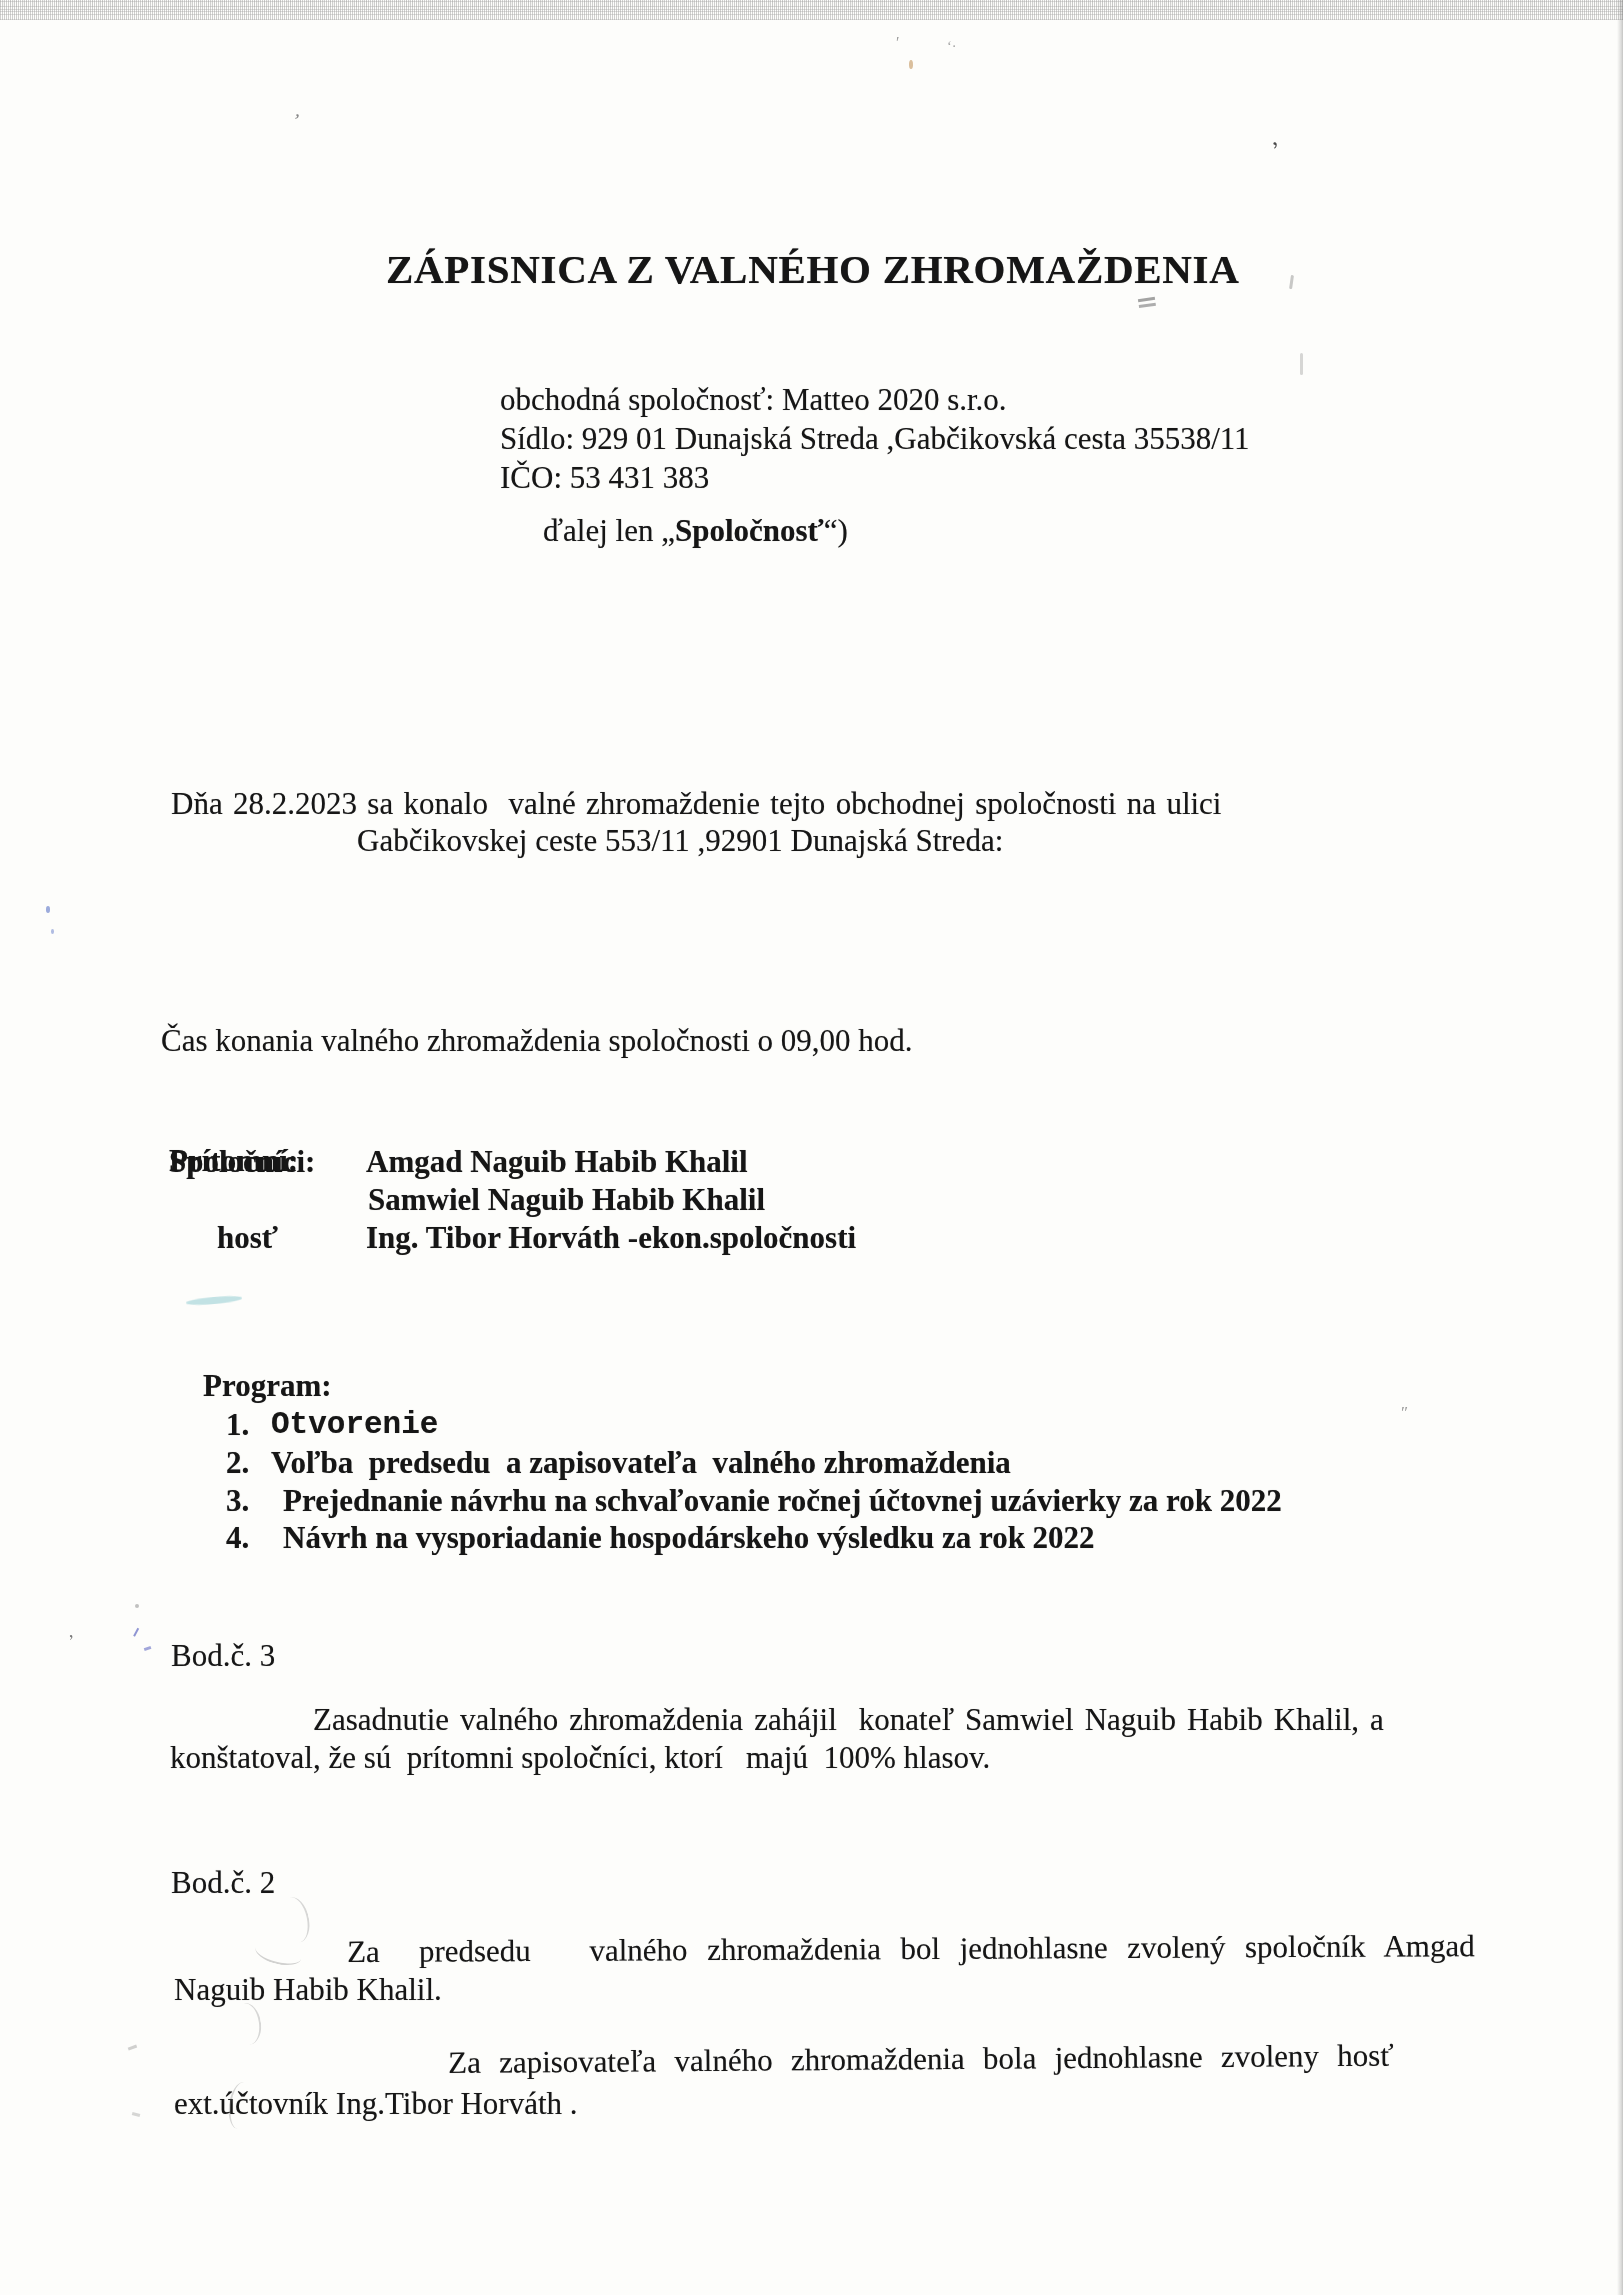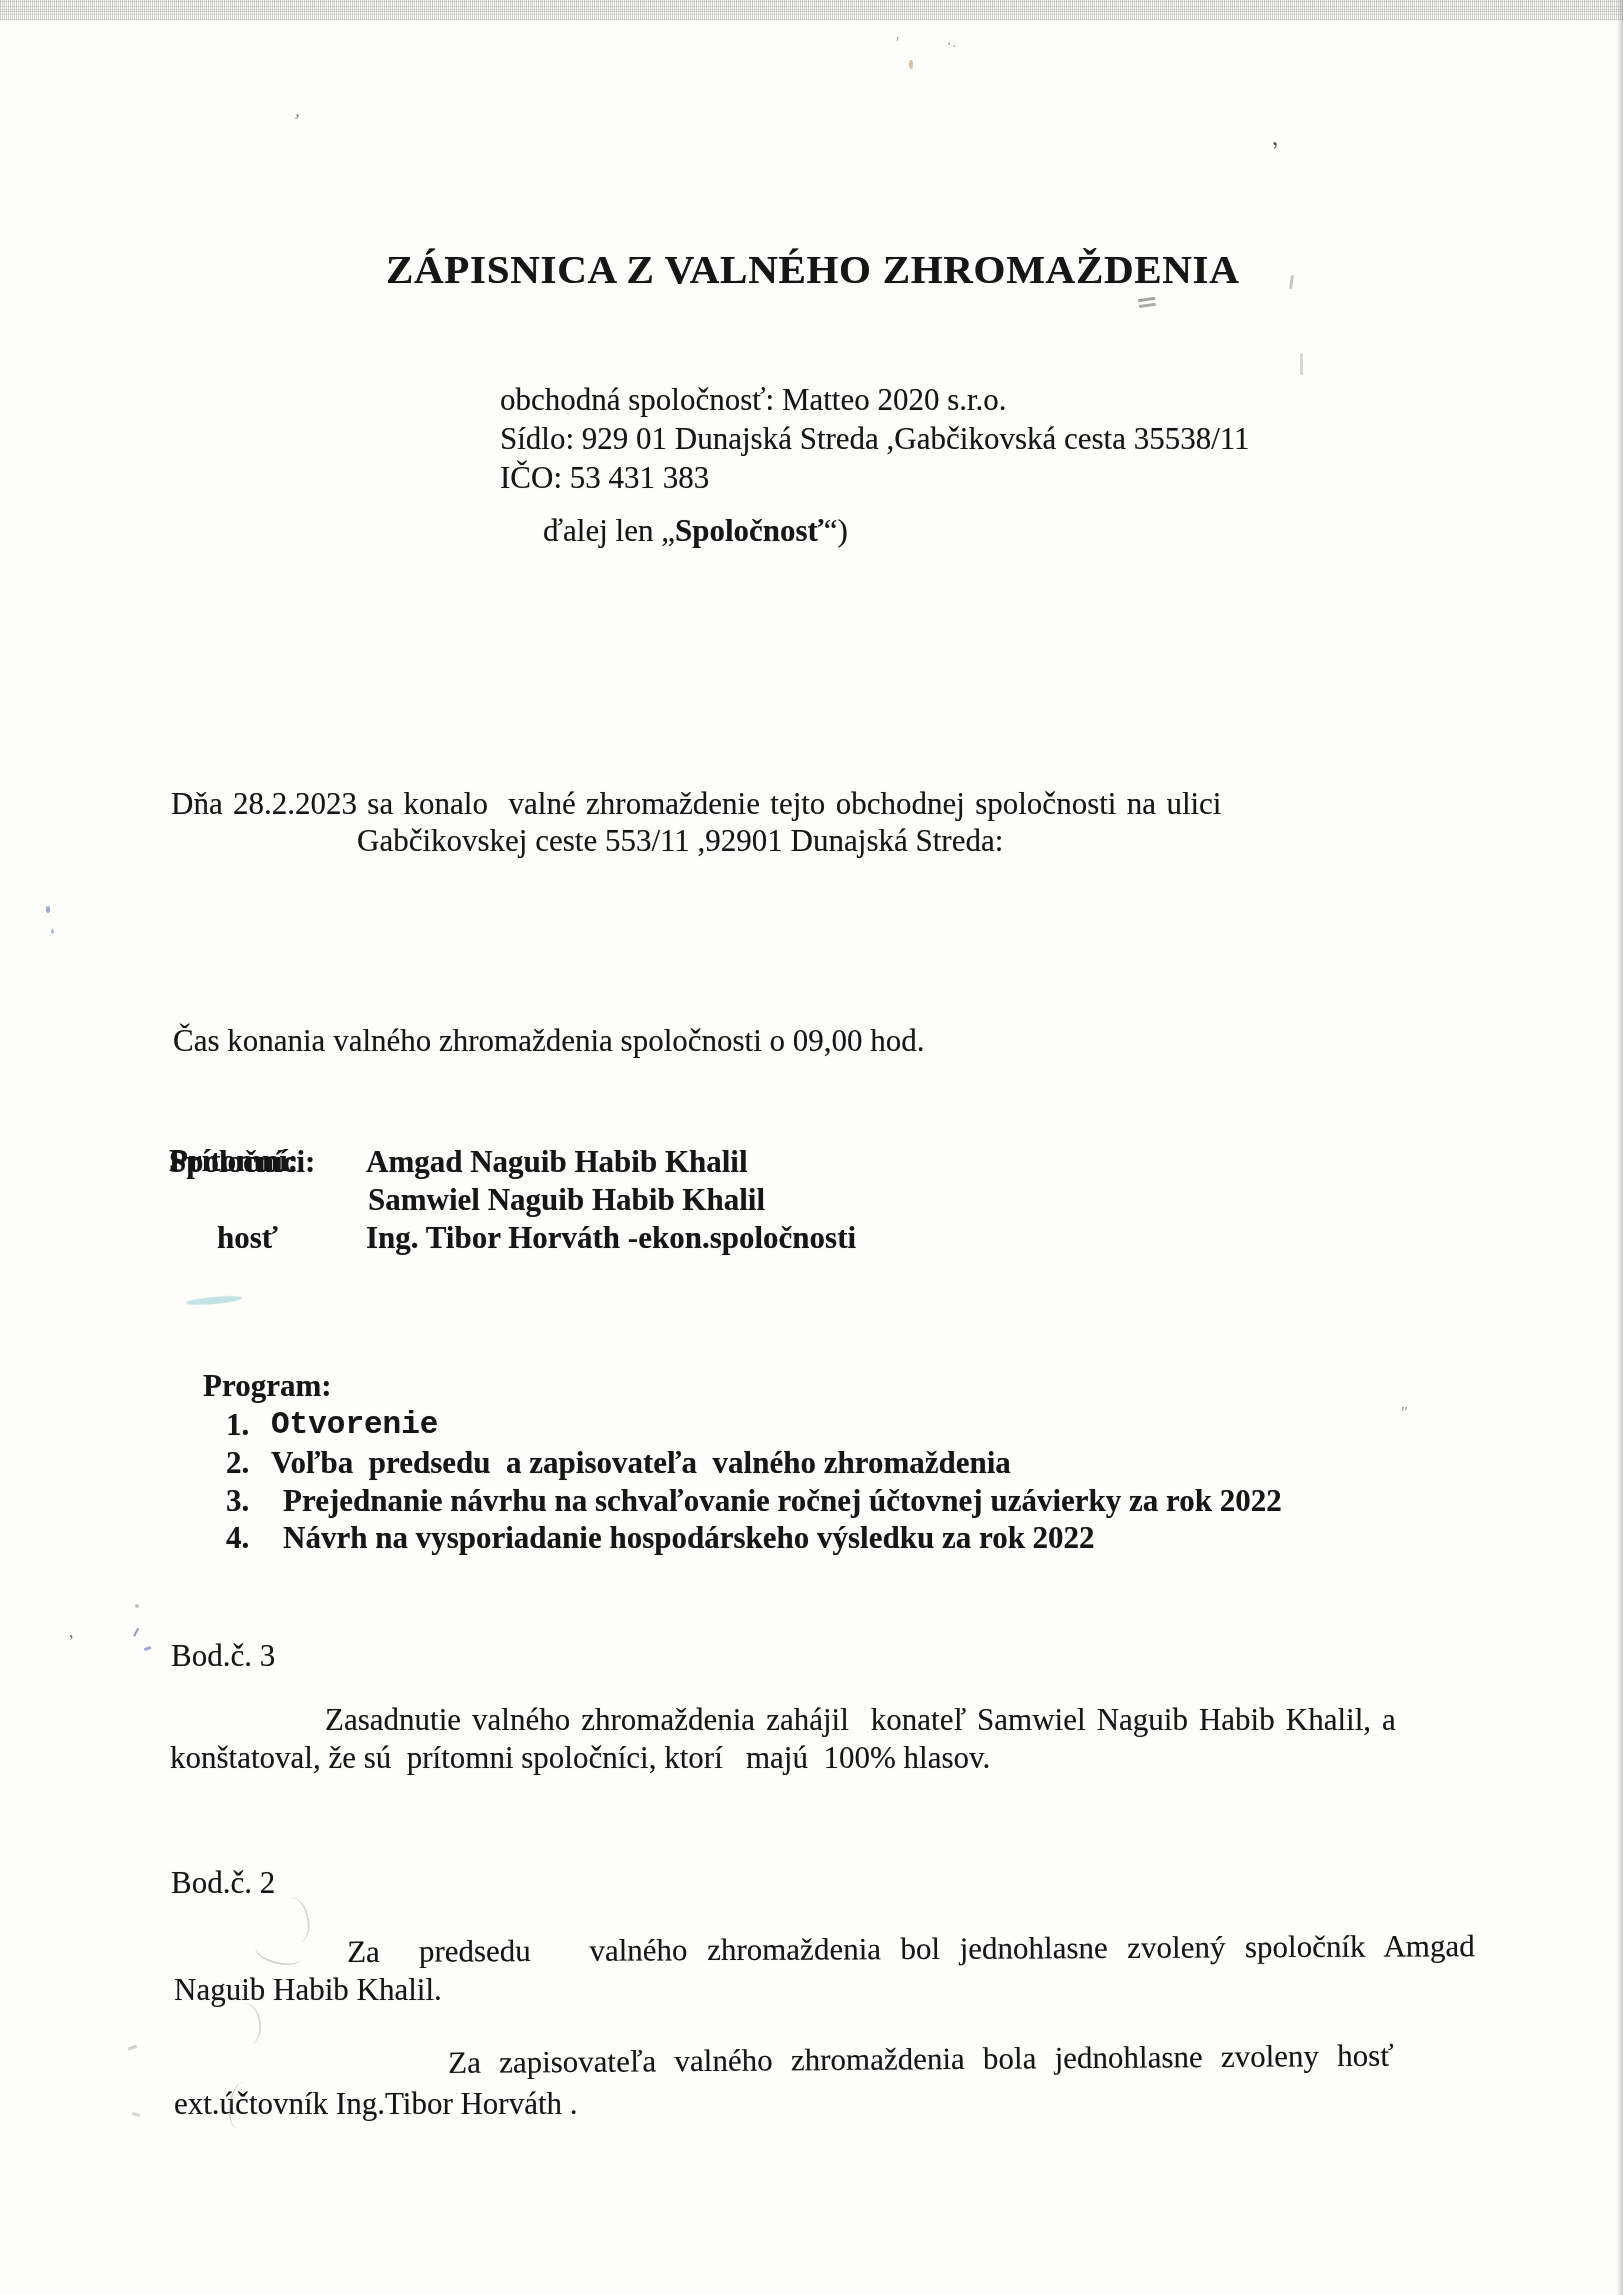--- a/index.html
+++ b/index.html
@@ -60,21 +60,21 @@
 
   <div class="t" style="left:500px; top:383px;">obchodná spoločnosť: Matteo 2020 s.r.o.</div>
   <div class="t" style="left:500px; top:422px;">Sídlo: 929 01 Dunajská Streda ,Gabčikovská cesta 35538/11</div>
   <div class="t" style="left:500px; top:461px;">IČO: 53 431 383</div>
 
   <div class="t" style="left:543px; top:514px;font-family:Liberation Serif, serif;"><span>ďalej len „</span><span class="b">Spoločnosť</span><span>“)</span></div>
 
   <div class="t" style="left:171px; top:787px; word-spacing:2.6px;">Dňa 28.2.2023 sa konalo  valné zhromaždenie tejto obchodnej spoločnosti na ulici</div>
   <div class="t" style="left:357px; top:824px;">Gabčikovskej ceste 553/11 ,92901 Dunajská Streda:</div>
 
-  <div class="t" style="left:173px; top:1024px;">Čas konania valného zhromaždenia spoločnosti o 09,00 hod.</div>
+  <div class="t" style="left:161px; top:1024px;">Čas konania valného zhromaždenia spoločnosti o 09,00 hod.</div>
 
   <div class="t b" style="left:169px; top:1144px;">Prítomní:</div>
   <div class="t b" style="left:169px; top:1145px;">Spoločníci:</div>
   <div class="t b" style="left:366px; top:1145px;">Amgad Naguib Habib Khalil</div>
   <div class="t b" style="left:368px; top:1183px;">Samwiel Naguib Habib Khalil</div>
   <div class="t b" style="left:217px; top:1221px;">hosť</div>
   <div class="t b" style="left:366px; top:1221px;">Ing. Tibor Horváth -ekon.spoločnosti</div>
 
   <div class="t b" style="left:169px; top:1369px;margin-left:34px;">Program:</div>
 
@@ -84,21 +84,21 @@
   <div class="t b" style="left:226px; top:1446px;">2.</div>
   <div class="t b" style="left:271px; top:1446px;">Voľba  predsedu  a zapisovateľa  valného zhromaždenia</div>
 
   <div class="t b" style="left:226px; top:1484px;">3.</div>
   <div class="t b" style="left:283px; top:1484px;">Prejednanie návrhu na schvaľovanie ročnej účtovnej uzávierky za rok 2022</div>
 
   <div class="t b" style="left:226px; top:1521px;">4.</div>
   <div class="t b" style="left:283px; top:1521px;">Návrh na vysporiadanie hospodárskeho výsledku za rok 2022</div>
 
   <div class="t" style="left:171px; top:1639px;">Bod.č. 3</div>
-  <div class="t ws1" style="left:325px; top:1703px;">Zasadnutie valného zhromaždenia zahájil  konateľ Samwiel Naguib Habib Khalil, a</div>
+  <div class="t ws1" style="left:313px; top:1703px;">Zasadnutie valného zhromaždenia zahájil  konateľ Samwiel Naguib Habib Khalil, a</div>
   <div class="t" style="left:170px; top:1741px;">konštatoval, že sú  prítomni spoločníci, ktorí   majú  100% hlasov.</div>
 
   <div class="t" style="left:171px; top:1866px;">Bod.č. 2</div>
   <div class="t ws2 tilt1" style="left:347px; top:1935px;">Za  predsedu   valného zhromaždenia bol jednohlasne zvolený spoločník Amgad</div>
   <div class="t" style="left:174px; top:1973px;">Naguib Habib Khalil.</div>
   <div class="t ws3 tilt2" style="left:448px; top:2046px;">Za zapisovateľa valného zhromaždenia bola jednohlasne zvoleny hosť</div>
   <div class="t" style="left:174px; top:2087px;">ext.účtovník Ing.Tibor Horváth .</div>
 
   <div class="artifact glyph-mark" style="left:293px; top:110px; font-size:19.6px; color:#888; transform:rotate(12deg);">ʼ</div>
   <div class="artifact glyph-mark" style="left:896px; top:34px; font-size:15.7px; color:#9a9a9a;">ʹ</div>

